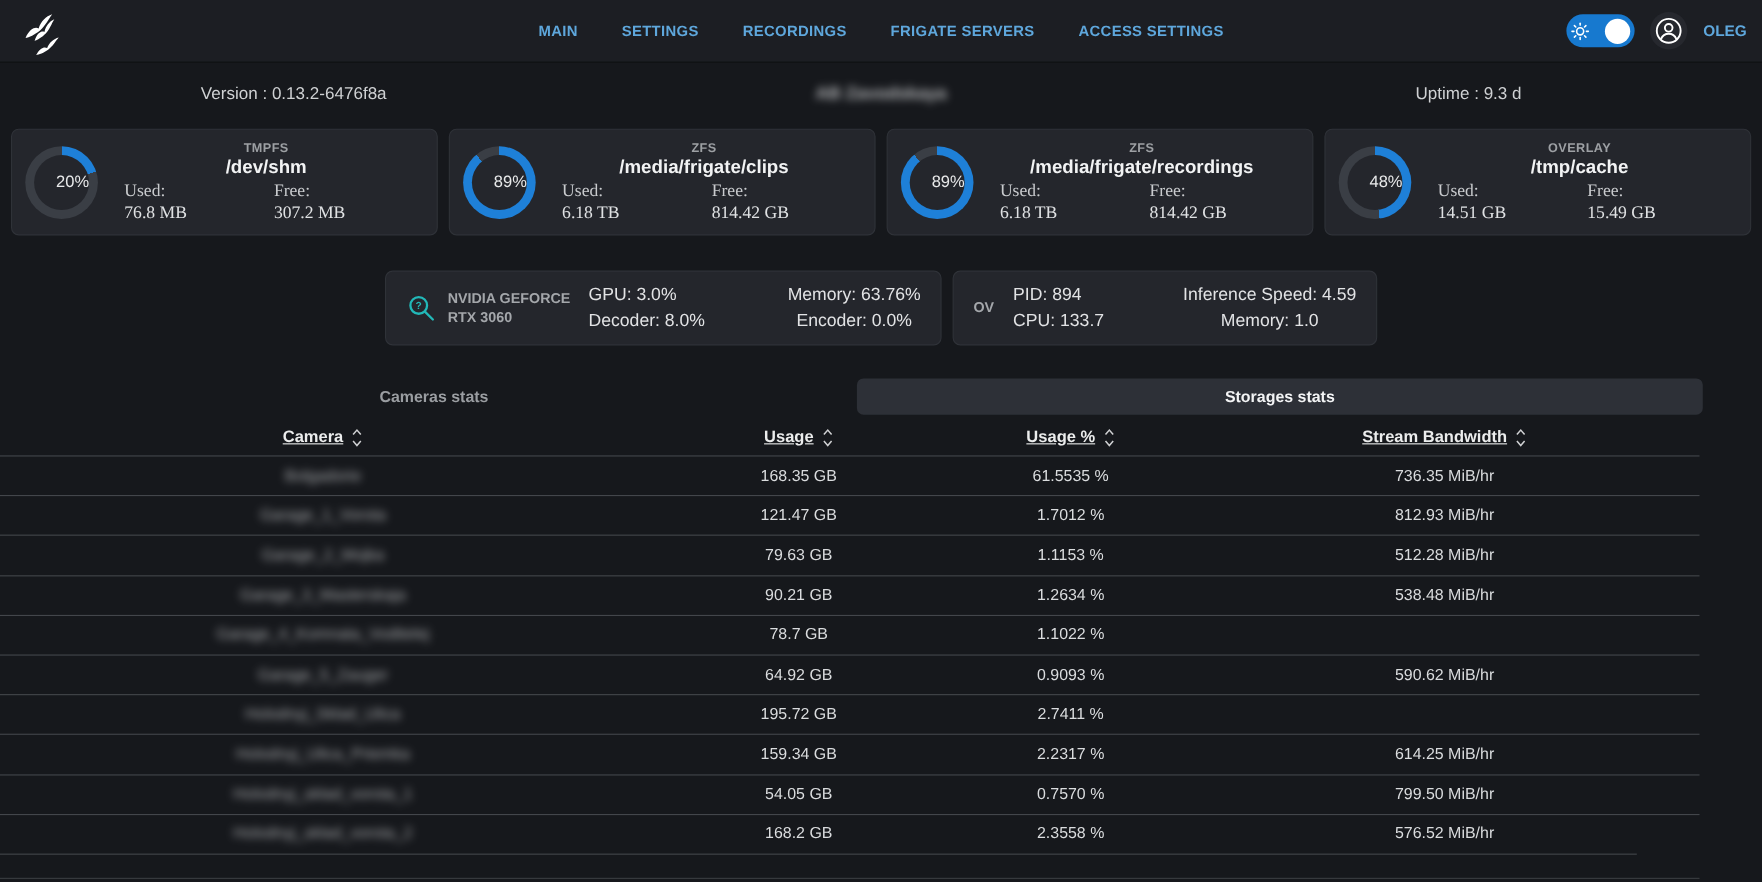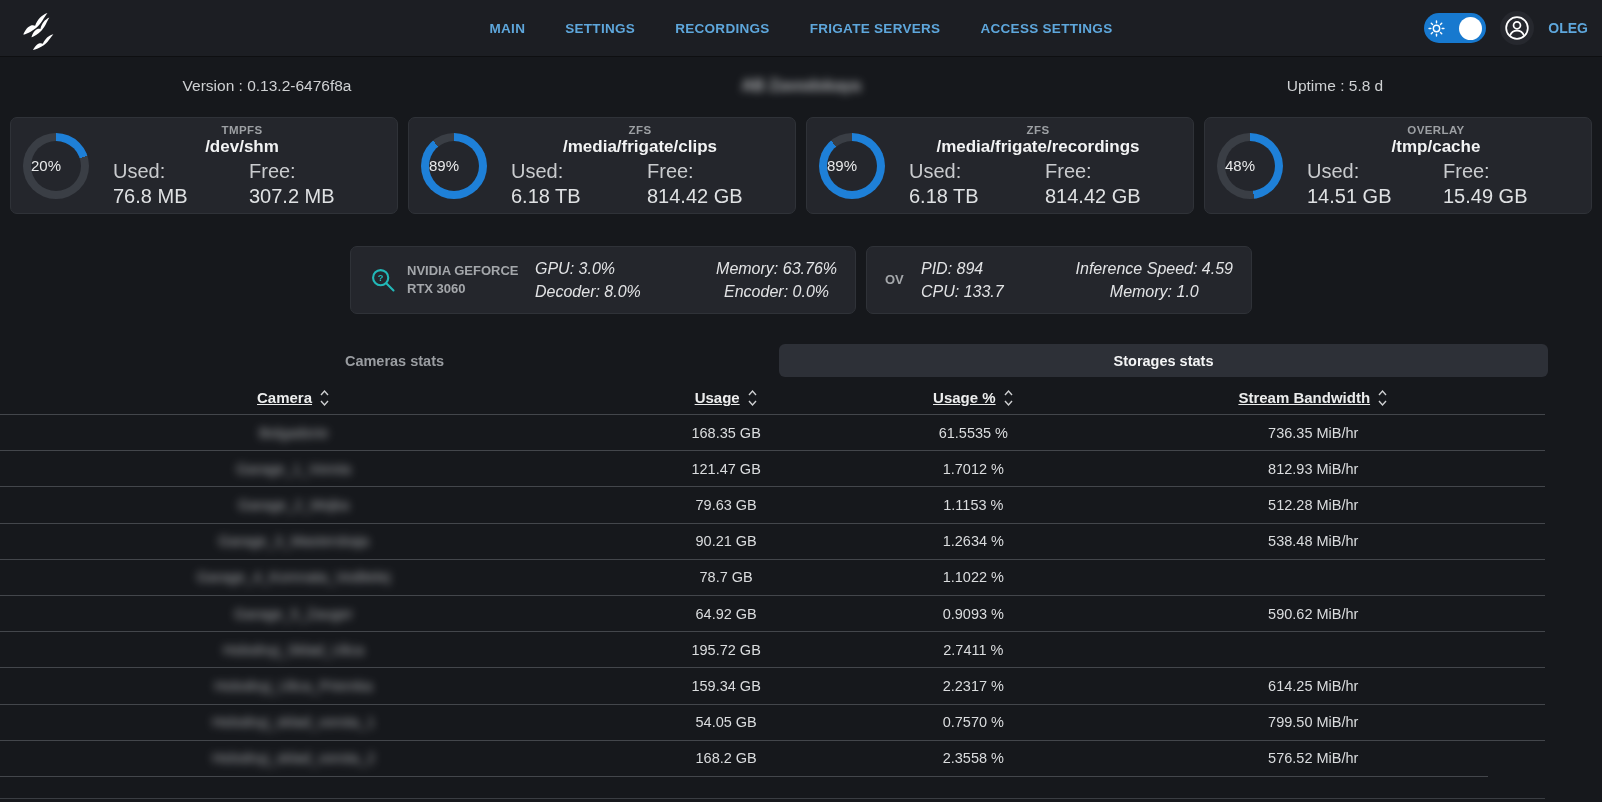--- a/index.html
+++ b/index.html
@@ -34,38 +34,38 @@
   .server-name{font-size:16px;color:#d8dadc;font-weight:bold;}
 
   
   .cards-row{display:flex;gap:10px;padding:2px 10px 0 10px;}
   .scard{flex:1;background:var(--card-bg);border:1px solid var(--card-border);border-radius:7px;
     height:97px;display:flex;align-items:center;padding:8px 12px 8px 12px;}
   .gauge{--p:0;width:66px;height:66px;border-radius:50%;flex:0 0 auto;
     background:conic-gradient(var(--accent-blue) calc(var(--p)*1%), var(--gauge-track) 0);
     display:flex;align-items:center;justify-content:center;}
   .gauge .hole{width:50px;height:50px;border-radius:50%;background:var(--card-bg);
-    display:flex;align-items:center;justify-content:flex-start;font-size:15px;color:var(--text-main);}
+    display:flex;align-items:center;justify-content:flex-end;font-size:15px;color:var(--text-main);}
   .scard-body{flex:1;display:flex;flex-direction:column;padding-left:10px;}
   .fs-type{font-size:11.5px;font-weight:bold;letter-spacing:.4px;color:var(--text-dim);
     text-align:center;text-transform:uppercase;}
   .fs-path{font-size:17px;font-weight:bold;color:#f2f3f4;text-align:center;margin:1px 0 3px 0;}
-  .uf-grid{display:grid;grid-template-columns:1fr 1fr;row-gap:2px;padding-left:14px;font-size:20px;}
+  .uf-grid{display:grid;grid-template-columns:1fr 1fr;row-gap:2px;padding-left:14px;font-size:16px;font-family:Liberation Serif, serif;}
   .uf-grid .lbl{color:#c9cbce;}
   .uf-grid .val{color:#dfe1e3;}
 
   
   .hw-row{display:flex;justify-content:center;gap:10px;margin-top:32px;}
   .hw-card{background:var(--card-bg);border:1px solid var(--card-border);border-radius:7px;
     height:68px;display:flex;align-items:center;padding:0 18px;}
   .gpu-card{width:506px;}
   .ov-card{width:386px;}
   .hw-name{font-size:13px;font-weight:bold;color:#a4a7ab;line-height:1.35;margin-left:10px;}
   .gpu-name{width:120px;}
-  .hw-stats{flex:1;display:flex;justify-content:space-between;align-items:center;margin-left:8px;font-style:italic;}
+  .hw-stats{flex:1;display:flex;justify-content:space-between;align-items:center;margin-left:8px;}
   .hw-col{display:flex;flex-direction:column;gap:5px;font-size:16px;color:#e2e3e5;}
   .hw-col.right{text-align:center;}
 
   
   .tabs{display:flex;margin:30px 54px 0 10px;height:33px;}
   .tab{flex:1;display:flex;align-items:center;justify-content:center;font-size:14.5px;
     font-weight:bold;color:#9a9da1;cursor:pointer;border-radius:6px;}
   .tab.active{background:var(--active-tab-bg);color:#f3f4f5;}
 
   
@@ -125,21 +125,21 @@
         <path d="M5.5 19 C7 15.5 10 14.5 12 14.5 C14 14.5 17 15.5 18.5 19" fill="none" stroke="#fff" stroke-width="1.6"></path>
       </svg>
     </div>
     <span class="username">OLEG</span>
   </div>
 </div>
 
 <div class="info-row">
   <span>Version : 0.13.2-6476f8a</span>
   <span class="server-name censored">AB Zavodskaya</span>
-  <span>Uptime : 5.8 d</span>
+  <span>Uptime : 9.3 d</span>
 </div>
 
 <div class="cards-row">
 
   <div class="scard">
     <div class="gauge" style="--p: 20;">
       <div class="hole">
           <span>20%</span>
         </div>
     </div>

